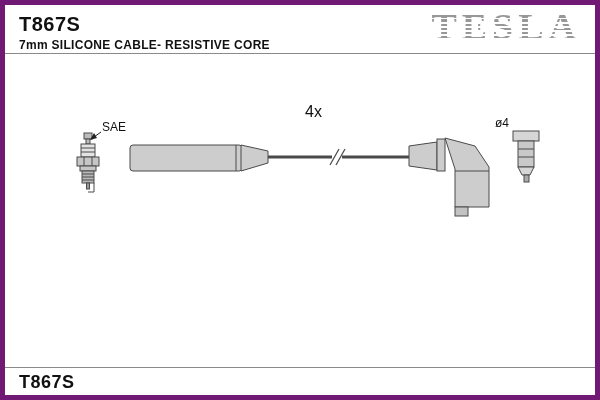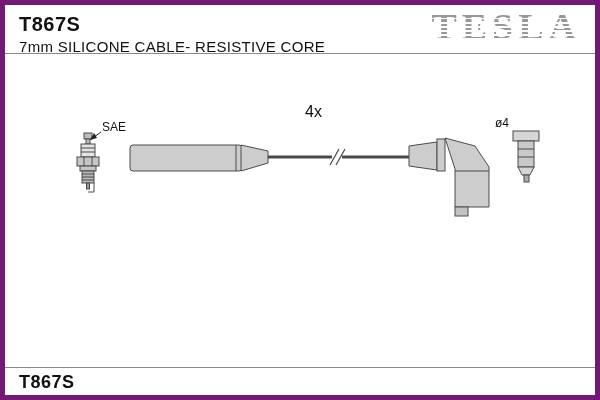--- a/index.html
+++ b/index.html
@@ -12,21 +12,21 @@
     font-family:"Liberation Sans", sans-serif;
     color:#111;
     overflow:hidden;
   }
   .part-number{
     position:absolute;left:14px;top:8px;
     font-size:20px;font-weight:bold;letter-spacing:.5px;
   }
   .subtitle{
     position:absolute;left:14px;top:33px;
-    font-size:15px;letter-spacing:.3px;
+    font-size:12px;letter-spacing:.3px;font-weight:bold;
   }
   .logo{
     position:absolute;right:14px;top:2px;
     font-size:38px;font-weight:800;letter-spacing:5px;
     color:#979797;
     font-family:"Liberation Serif", serif;
     transform:scaleY(.92);
     transform-origin:top;
   }
   

